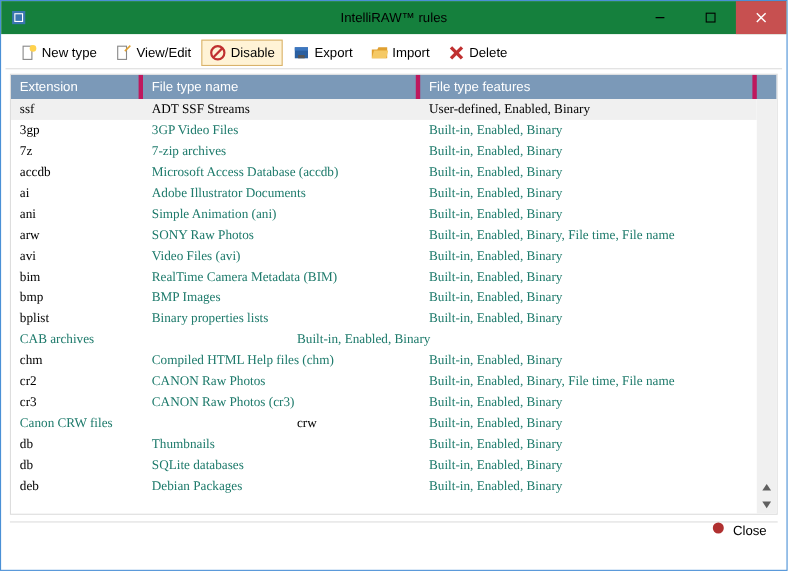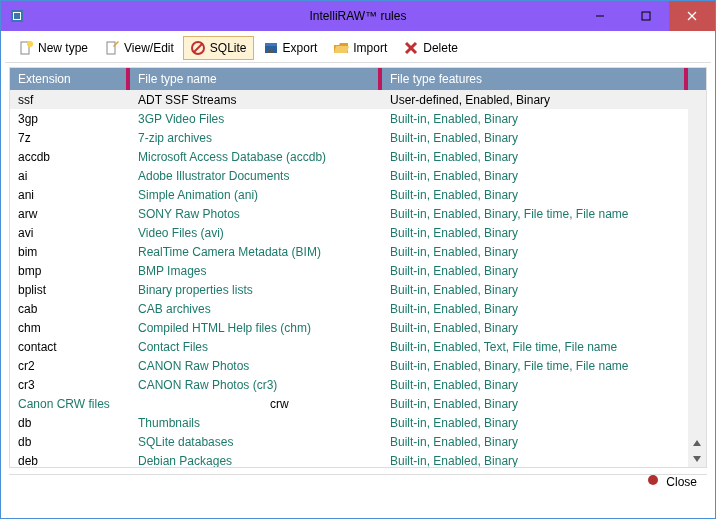--- a/index.html
+++ b/index.html
@@ -1,37 +1,37 @@
 <!DOCTYPE html>
 <html><head>
 <meta charset="utf-8">
 <style>
 * { box-sizing: border-box; margin: 0; padding: 0; }
 body { font-family: "Segoe UI", Tahoma, sans-serif; font-size: 12px; background: #fff; width: 716px; height: 519px; overflow: hidden; border: 1px solid #4a90d6; display: flex; flex-direction: column; }
-.titlebar { height: 30px; background: #8b5cf6; display: flex; align-items: center; position: relative; }
+.titlebar { height: 30px; background: #15803d; display: flex; align-items: center; position: relative; }
 .titlebar .app-icon { width: 16px; height: 16px; margin-left: 8px; }
 .titlebar .title { position: absolute; left: 0; right: 0; text-align: center; font-size: 12px; color: #000; pointer-events: none; }
 .win-controls { margin-left: auto; display: flex; height: 100%; align-items: stretch; }
 .win-btn { width: 46px; display: flex; align-items: center; justify-content: center; }
 .win-btn.close { background: #c75050; color: #fff; }
 .win-btn svg { width: 10px; height: 10px; }
 .toolbar { height: 30px; display: flex; align-items: center; padding: 0 6px; gap: 2px; border-bottom: 1px solid #ddd; margin: 2px 4px 0 4px; }
 .tbtn { display: flex; align-items: center; gap: 4px; padding: 3px 6px; border: 1px solid transparent; font-size: 12px; cursor: pointer; }
 .tbtn.active { border: 1px solid #d9b36b; background: #fff3d6; }
 .tbtn .ic { width: 16px; height: 16px; display: flex; align-items: center; justify-content: center; }
 .grid-wrap { flex: 1; margin: 4px 8px 0 8px; position: relative; overflow: hidden; border: 1px solid #ddd; }
 .grid-header { display: flex; background: #7b99b8; color: #fff; font-size: 12px; height: 22px; align-items: center; }
 .grid-header .col { padding: 0 8px; border-right: 4px solid #be185d; height: 100%; display: flex; align-items: center; }
 .col-ext { width: 120px; flex: 0 0 120px; }
 .col-name { width: 252px; flex: 0 0 252px; }
 .col-feat { flex: 1; }
 .col-scroll { width: 18px; flex: 0 0 18px; background: #e8e8e8; }
 .grid-body { position: absolute; top: 22px; left: 0; right: 18px; bottom: 0; overflow: hidden; }
 .row { display: flex; height: 19px; align-items: center; font-size: 12px; }
-.row .cell { padding: 0 8px; white-space: nowrap; overflow: hidden; }
+.row .cell { padding: 0 8px; white-space: nowrap; overflow: hidden; font-family: Liberation Serif, serif; }
 .row.selected { background: #f0f0f0; color: #000; }
 .row.normal { color: #1d7a6b; }
 .row.normal .cell.ext { color: #000000; }
 .vscroll { position: absolute; top: 22px; right: 0; width: 18px; bottom: 0; background: #f0f0f0; display: flex; flex-direction: column; justify-content: flex-end; align-items: center; }
 .vscroll .arrow { width: 16px; height: 16px; display: flex; align-items: center; justify-content: center; color: #666; }
 .footer { height: 38px; border-top: 1px solid #ddd; margin: 6px 8px 6px 8px; display: flex; align-items: flex-start; justify-content: flex-end; gap: 8px; padding-right: 10px; }
 .footer .dot { width: 10px; height: 10px; border-radius: 50%; background: #b03030; }
 .footer .close-label { font-size: 12px; }
 </style>
 </head>
@@ -85,21 +85,21 @@
       </span>
     <span>View/Edit</span>
   </div>
   <div class="tbtn active">
     <span class="ic">
         <svg viewBox="0 0 16 16">
           <circle cx="8" cy="8" r="6" fill="none" stroke="#c03030" stroke-width="2"></circle>
           <line x1="4" y1="12" x2="12" y2="4" stroke="#c03030" stroke-width="2"></line>
         </svg>
       </span>
-    <span>SQLite</span>
+    <span>Disable</span>
   </div>
   <div class="tbtn">
     <span class="ic">
         <svg viewBox="0 0 16 16">
           <rect x="2" y="3" width="12" height="10" fill="#2a5fa0"></rect>
           <rect x="2" y="3" width="12" height="3" fill="#3c77c0"></rect>
           <rect x="5" y="10" width="6" height="3" fill="#555"></rect>
         </svg>
       </span>
     <span>Export</span>
@@ -181,33 +181,27 @@
         <div class="cell col-ext ext">bmp</div>
         <div class="cell col-name">BMP Images</div>
         <div class="cell col-feat">Built-in, Enabled, Binary</div>
       </div>
       <div class="row normal">
         <div class="cell col-ext ext">bplist</div>
         <div class="cell col-name">Binary properties lists</div>
         <div class="cell col-feat">Built-in, Enabled, Binary</div>
       </div>
       <div class="row normal">
-        <div class="cell col-ext ext">cab</div>
         <div class="cell col-name">CAB archives</div>
         <div class="cell col-feat">Built-in, Enabled, Binary</div>
       </div>
       <div class="row normal">
         <div class="cell col-ext ext">chm</div>
         <div class="cell col-name">Compiled HTML Help files (chm)</div>
         <div class="cell col-feat">Built-in, Enabled, Binary</div>
-      </div>
-      <div class="row normal">
-        <div class="cell col-ext ext">contact</div>
-        <div class="cell col-name">Contact Files</div>
-        <div class="cell col-feat">Built-in, Enabled, Text, File time, File name</div>
       </div>
       <div class="row normal">
         <div class="cell col-ext ext">cr2</div>
         <div class="cell col-name">CANON Raw Photos</div>
         <div class="cell col-feat">Built-in, Enabled, Binary, File time, File name</div>
       </div>
       <div class="row normal">
         <div class="cell col-ext ext">cr3</div>
         <div class="cell col-name">CANON Raw Photos (cr3)</div>
         <div class="cell col-feat">Built-in, Enabled, Binary</div>

